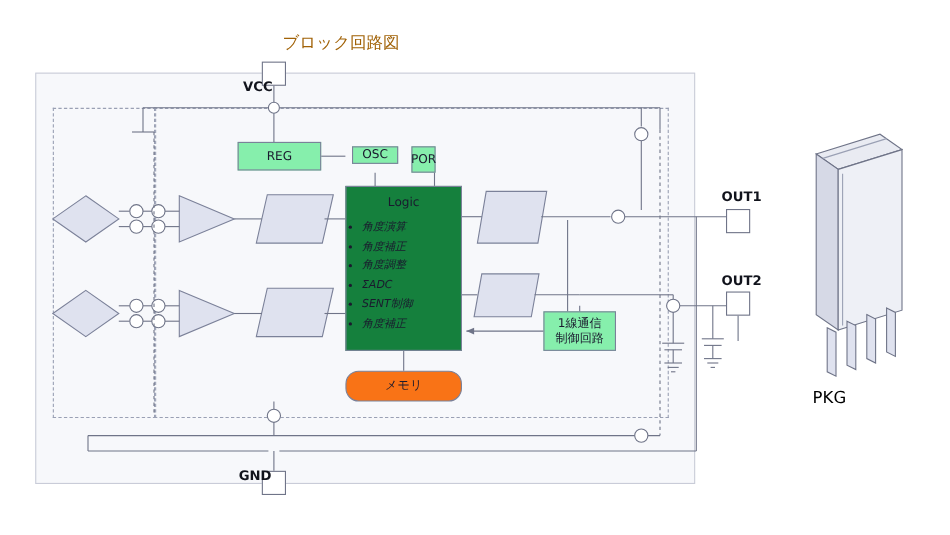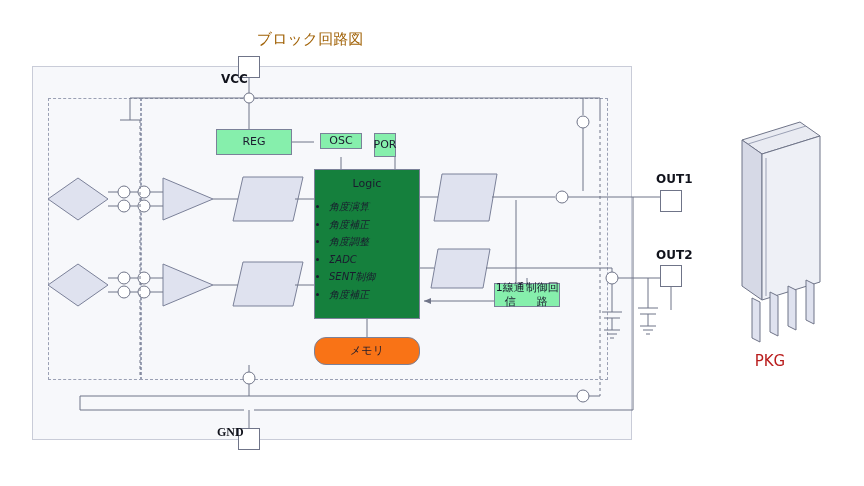--- a/index.html
+++ b/index.html
@@ -19,26 +19,26 @@
     position: absolute;
     left: 0;
     top: 30px;
     width: 620px;
     text-align: center;
     font-size: 15px;
     color: #a16207;
   }
   .pkg-label {
     position: absolute;
-    left: 700px;
+    left: 684px;
     top: 352px;
     width: 140px;
     text-align: center;
     font-size: 15px;
-    color: #b91c1c;
+    color: #000000;
   }
   
   .chip-panel {
     position: absolute;
     left: 32px;
     top: 66px;
     width: 598px;
     height: 372px;
     background: #f7f8fb;
     border: 1px solid #c9ccd8;
@@ -152,35 +152,35 @@
 
 <div class="chip-panel"></div>
 
 <div class="inner-dash" style="left:48px; top:98px; width:92px; height:280px;"></div>
 <div class="inner-dash" style="left:140px; top:98px; width:466px; height:280px;"></div>
 
 <div class="pad" style="left:238px; top:56px;"></div>
 <div class="pin-label" style="left:206px; top:72px;">VCC</div>
 
 <div class="pad" style="left:238px; top:428px;"></div>
-<div class="pin-label" style="left:202px; top:425px;font-family:Liberation Serif, serif;">GND</div>
+<div class="pin-label" style="left:202px; top:425px;">GND</div>
 
 <div class="pad" style="left:660px; top:190px;"></div>
 <div class="pin-label" style="left:641px; top:172px;">OUT1</div>
 
 <div class="pad" style="left:660px; top:265px;"></div>
 <div class="pin-label" style="left:641px; top:248px;">OUT2</div>
 
 <div class="box" style="left:216px; top:129px; width:76px; height:26px;">REG</div>
 <div class="box" style="left:320px; top:133px; width:42px; height:16px;">OSC</div>
 <div class="box" style="left:374px; top:133px; width:22px; height:24px;">POR</div>
 
 <div class="box white" style="left:314px; top:337px; width:106px; height:28px;">メモリ</div>
 
-<div class="box" style="left:494px; top:283px; width:66px; height:24px; ">
+<div class="box" style="left:494px; top:283px; width:66px; height:36px; flex-direction:column;">
   <span>1線通信</span>
   <span>制御回路</span>
 </div>
 
 <div class="logic-box" style="left:314px; top:169px; width:106px; height:150px;">
   <div class="logic-title">Logic</div>
   <ul class="logic-list">
     <li>角度演算</li>
     <li>角度補正</li>
     <li>角度調整</li>

